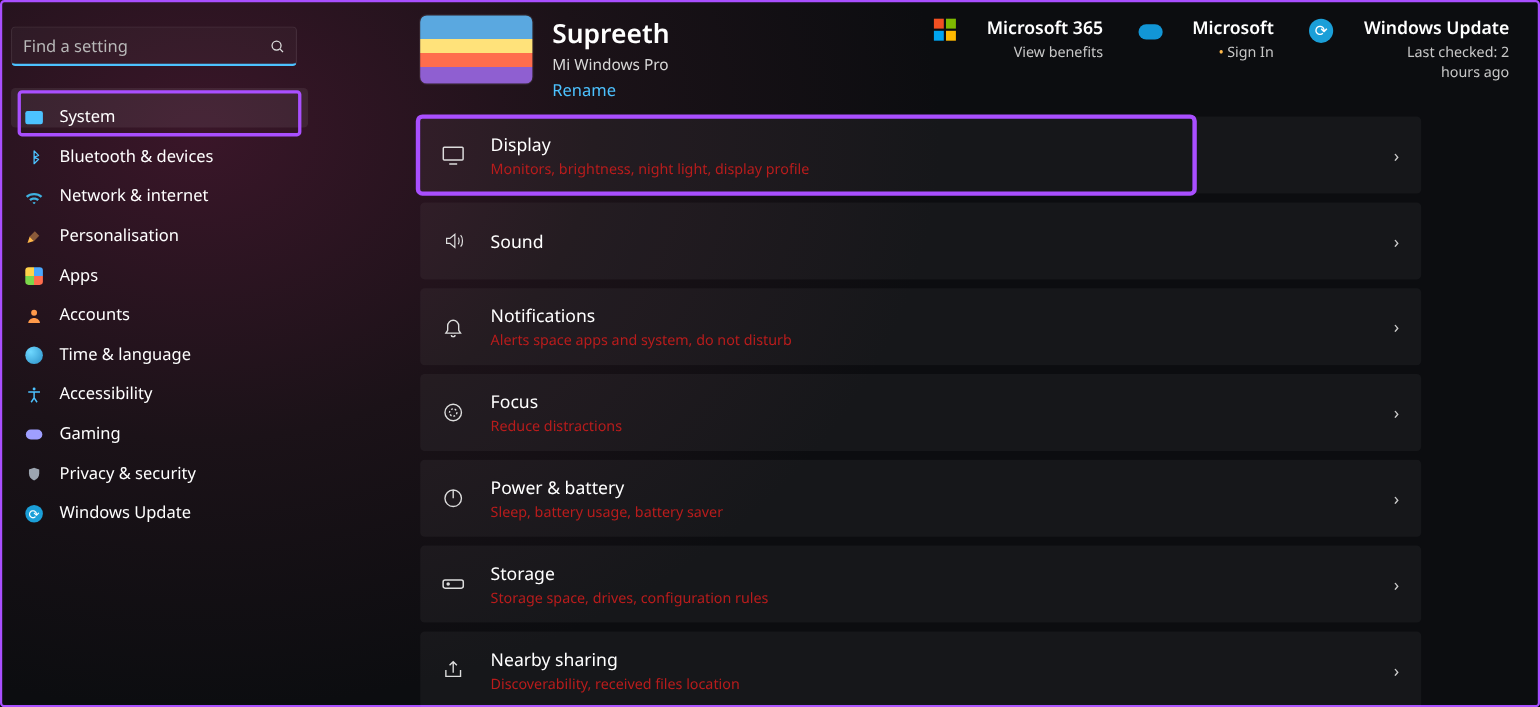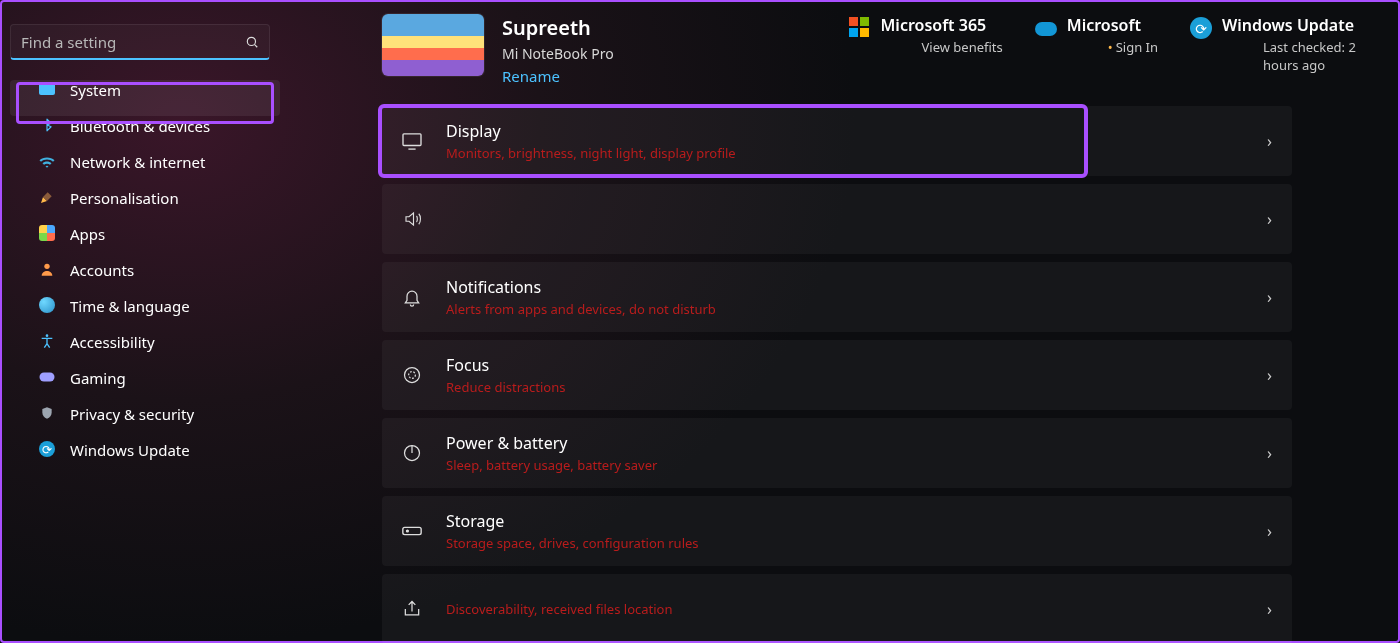--- a/index.html
+++ b/index.html
@@ -11,38 +11,38 @@
 .frame { position:absolute; inset:0; border:2px solid #a94fff; pointer-events:none; border-radius:4px; }
 
 
 .sidebar { position:absolute; left:10px; top:24px; width:270px; }
 .search { position:relative; width:260px; height:36px; background:rgba(255,255,255,0.03); border:1px solid rgba(255,255,255,0.08); border-bottom:2px solid #4cc2ff; border-radius:4px; display:flex; align-items:center; padding:0 10px; }
 .search input { background:transparent; border:none; outline:none; color:#14532d; font-size:15px; width:220px; }
 .search input::placeholder{ color:#b8b8b8; }
 .search-ic { color:#ddd; font-size:14px; margin-left:auto; }
 
 .navlist { margin-top:20px; }
-.navitem { display:flex; align-items:flex-start; height:36px; padding:0 28px; border-radius:4px; font-size:15px; gap:14px; color:#fff; cursor:pointer; }
+.navitem { display:flex; align-items:flex-end; height:36px; padding:0 12px; border-radius:4px; font-size:15px; gap:14px; color:#fff; cursor:pointer; }
 .navitem.active { background:rgba(255,255,255,0.07); }
 .navitem .ic { width:18px; height:18px; display:flex; align-items:center; justify-content:center; font-size:14px; }
 .hl1 { position:absolute; left:16px; top:82px; width:258px; height:42px; border:3px solid #a94fff; border-radius:4px; pointer-events:none; }
 
 
 .header { position:absolute; left:382px; top:14px; right:14px; display:flex; gap:18px; }
 .thumb { width:102px; height:62px; border-radius:6px; background:
   linear-gradient(180deg,#5aa8e0 0 35%,#ffe27a 35% 55%,#ff6d4d 55% 75%,#8f5fd1 75% 100%);
   box-shadow:0 0 0 1px rgba(255,255,255,0.08); }
 .headtext { display:flex; flex-direction:column; gap:3px; }
-.hname { font-size:20px; font-weight:600; }
+.hname { font-size:24px; font-weight:600; }
 .hmodel{ font-size:14px; color:#d8d8d8; }
 .hrename{ font-size:15px; color:#4cc2ff; cursor:pointer; }
 .hgap { flex:1; }
 .hcard { display:flex; gap:10px; align-items:flex-start; cursor:pointer; padding-right:14px; }
 .hcard .cic { width:22px; height:22px; margin-top:3px; }
-.hcard .ct { display:flex; flex-direction:column; gap:2px; }
+.hcard .ct { display:flex; flex-direction:column; gap:2px;text-align:right; }
 .hcard .ct1 { font-size:16px; font-weight:600; white-space:nowrap; }
 .hcard .ct2 { font-size:13px; color:#c8c8c8; white-space:nowrap;margin-left:41px;}
 .hcard .ct2 .dot{ color:#ffb84a; margin-right:3px; }
 
 
 .main { position:absolute; left:382px; top:106px; width:910px; display:flex; flex-direction:column; gap:8px; }
 .row { background:rgba(255,255,255,0.045); border-radius:4px; height:70px; display:flex; align-items:center; padding:0 20px 0 18px; gap:22px; cursor:pointer; }
 .row .ric { width:24px; color:#ddd; display:flex; justify-content:center; }
 .row .rt { display:flex; flex-direction:column; gap:2px; }
 .row .rt1 { font-size:16px; }
@@ -168,21 +168,21 @@
       <span>Windows Update</span>
     </div>
   </div>
 </aside>
 <div class="hl1"></div>
 
 <div class="header">
   <div class="thumb"></div>
   <div class="headtext">
     <div class="hname">Supreeth</div>
-    <div class="hmodel">Mi NoteBook Pro</div>
+    <div class="hmodel">Mi Windows Pro</div>
     <div class="hrename">Rename</div>
   </div>
   <div class="hgap"></div>
   <div class="hcard">
     <div class="cic">
         <div class="ms365">
           <span></span>
           <span></span>
           <span></span>
           <span></span>
@@ -228,32 +228,33 @@
     <span class="chev">›</span>
   </div>
   <div class="row">
     <span class="ric">
         <svg width="22" height="18" viewBox="0 0 24 24" fill="none" stroke="currentColor" stroke-width="1.5">
           <path d="M4 9v6h4l6 5V4L8 9H4z"></path>
           <path d="M18 8c1.5 1.5 1.5 6.5 0 8M21 5c3 3 3 11 0 14"></path>
         </svg>
       </span>
     <div class="rt">
+        <div class="rt1">Sound</div>
       </div>
     <span class="chev">›</span>
   </div>
   <div class="row">
     <span class="ric">
         <svg width="20" height="20" viewBox="0 0 24 24" fill="none" stroke="currentColor" stroke-width="1.5">
           <path d="M6 16V11a6 6 0 1112 0v5l2 3H4l2-3zM10 21a2 2 0 004 0"></path>
         </svg>
       </span>
     <div class="rt">
         <div class="rt1">Notifications</div>
-        <div class="rt2">Alerts from apps and devices, do not disturb</div>
+        <div class="rt2">Alerts space apps and system, do not disturb</div>
       </div>
     <span class="chev">›</span>
   </div>
   <div class="row">
     <span class="ric">
         <svg width="20" height="20" viewBox="0 0 24 24" fill="none" stroke="currentColor" stroke-width="1.5">
           <circle cx="12" cy="12" r="9"></circle>
           <circle cx="12" cy="12" r="4" stroke-dasharray="2 2"></circle>
         </svg>
       </span>
@@ -289,18 +290,19 @@
       </div>
     <span class="chev">›</span>
   </div>
   <div class="row">
     <span class="ric">
         <svg width="20" height="20" viewBox="0 0 24 24" fill="none" stroke="currentColor" stroke-width="1.5">
           <path d="M4 12v7h16v-7M12 3v12M8 7l4-4 4 4"></path>
         </svg>
       </span>
     <div class="rt">
+        <div class="rt1">Nearby sharing</div>
         <div class="rt2">Discoverability, received files location</div>
       </div>
     <span class="chev">›</span>
   </div>
 </div>
 <div class="hl2"></div>
 
 </body></html>

